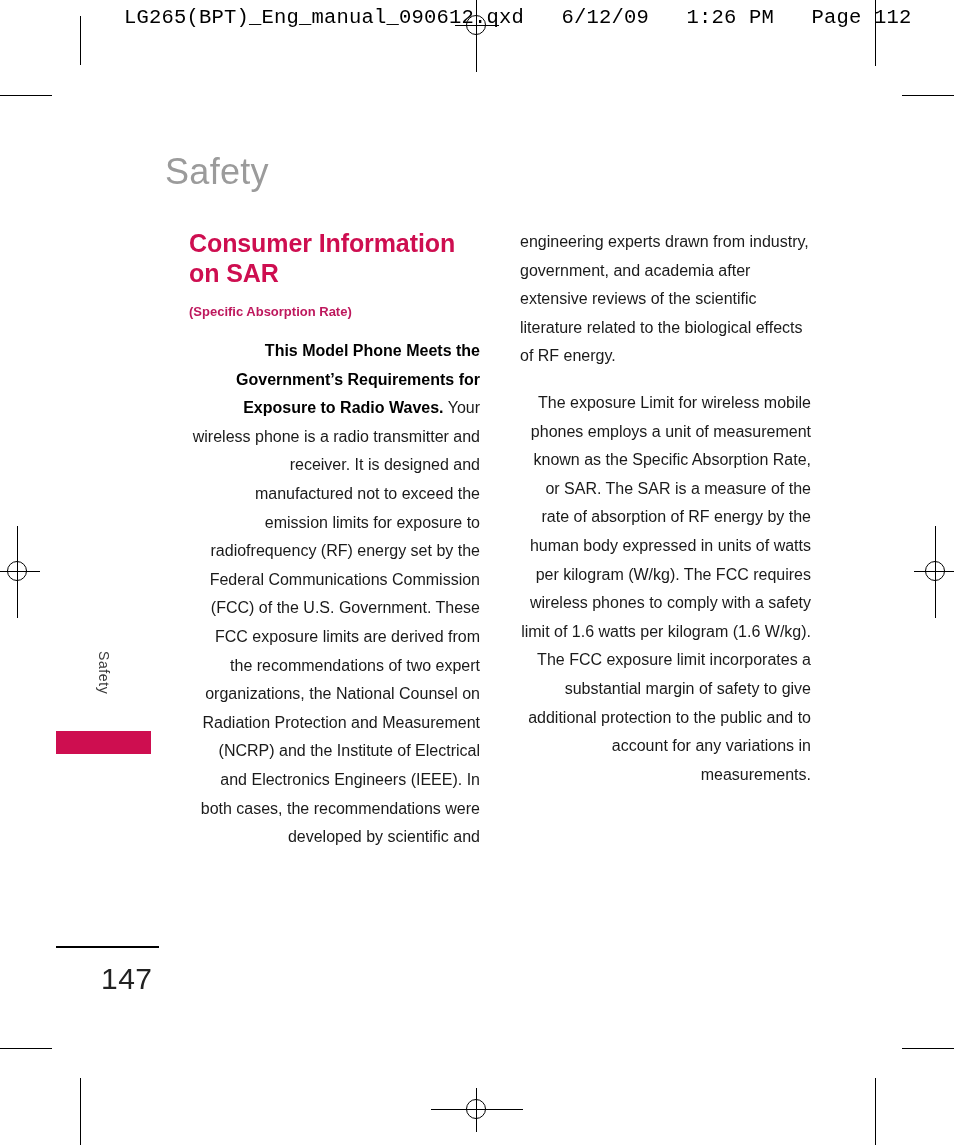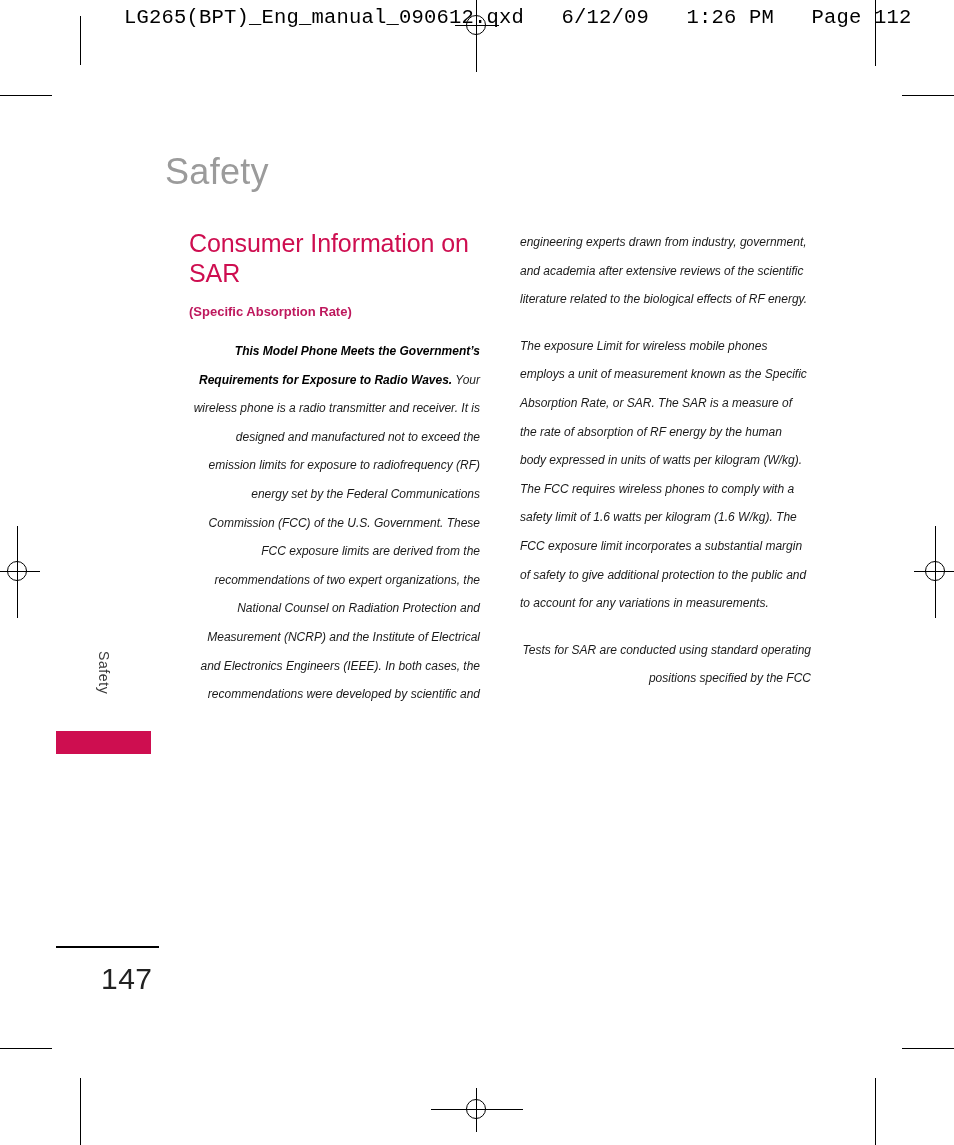--- a/index.html
+++ b/index.html
@@ -125,38 +125,37 @@
     position: absolute;
     top: 0;
     width: 291px;
   }
   .col-left  { left: 0; }
   .col-right { left: 331px; }
 
   .sec-head {
     font-size: 25px;
     line-height: 30px;
-    font-weight: 400;
+    font-weight: 700;
     margin: 0 0 12px 0;
     letter-spacing: -0.1px;
   }
   .sub-head {
     font-size: 13px;
     line-height: 23px;
     font-weight: 700;
     color: #be185d;
     margin: 0 0 14px 0;
   }
   p.body {
-    font-size: 12px;
+    font-size: 16px;
     line-height: 28.6px;
     color: #1a1a1a;
     margin: 0 0 18px 0;
     text-align: left;
-    font-style: italic;
   }
   p.body:last-child { margin-bottom: 0; text-align: right; }
   p.body b { font-weight: 700; color: #000; }
 </style>
 </head>
 <body>
 
 <div class="mark mark-v" style="left:80px; top:16px; height:49px;"></div>
 <div class="mark mark-h" style="left:0px; top:95px; width:52px;"></div>
 <div class="mark mark-v" style="left:875px; top:0px; height:66px;"></div>
@@ -203,16 +202,15 @@
 
   <div class="col col-left">
     <h2 class="sec-head" style="color: rgb(206, 14, 80);">Consumer Information on SAR</h2>
     <div class="sub-head">(Specific Absorption Rate)</div>
     <p class="body"><b>This Model Phone Meets the Government’s Requirements for Exposure to Radio Waves.</b><span> Your wireless phone is a radio transmitter and receiver. It is designed and manufactured not to exceed the emission limits for exposure to radiofrequency (RF) energy set by the Federal Communications Commission (FCC) of the U.S. Government. These FCC exposure limits are derived from the recommendations of two expert organizations, the National Counsel on Radiation Protection and Measurement (NCRP) and the Institute of Electrical and Electronics Engineers (IEEE). In both cases, the recommendations were developed by scientific and</span></p>
   </div>
 
   <div class="col col-right">
     <p class="body">engineering experts drawn from industry, government, and academia after extensive reviews of the scientific literature related to the biological effects of RF energy.</p>
     <p class="body">The exposure Limit for wireless mobile phones employs a unit of measurement known as the Specific Absorption Rate, or SAR. The SAR is a measure of the rate of absorption of RF energy by the human body expressed in units of watts per kilogram (W/kg). The FCC requires wireless phones to comply with a safety limit of 1.6 watts per kilogram (1.6 W/kg). The FCC exposure limit incorporates a substantial margin of safety to give additional protection to the public and to account for any variations in measurements.</p>
-    <p class="body">Tests for SAR are conducted using standard operating positions specified by the FCC</p>
   </div>
 
 </div>
 
 </body></html>

